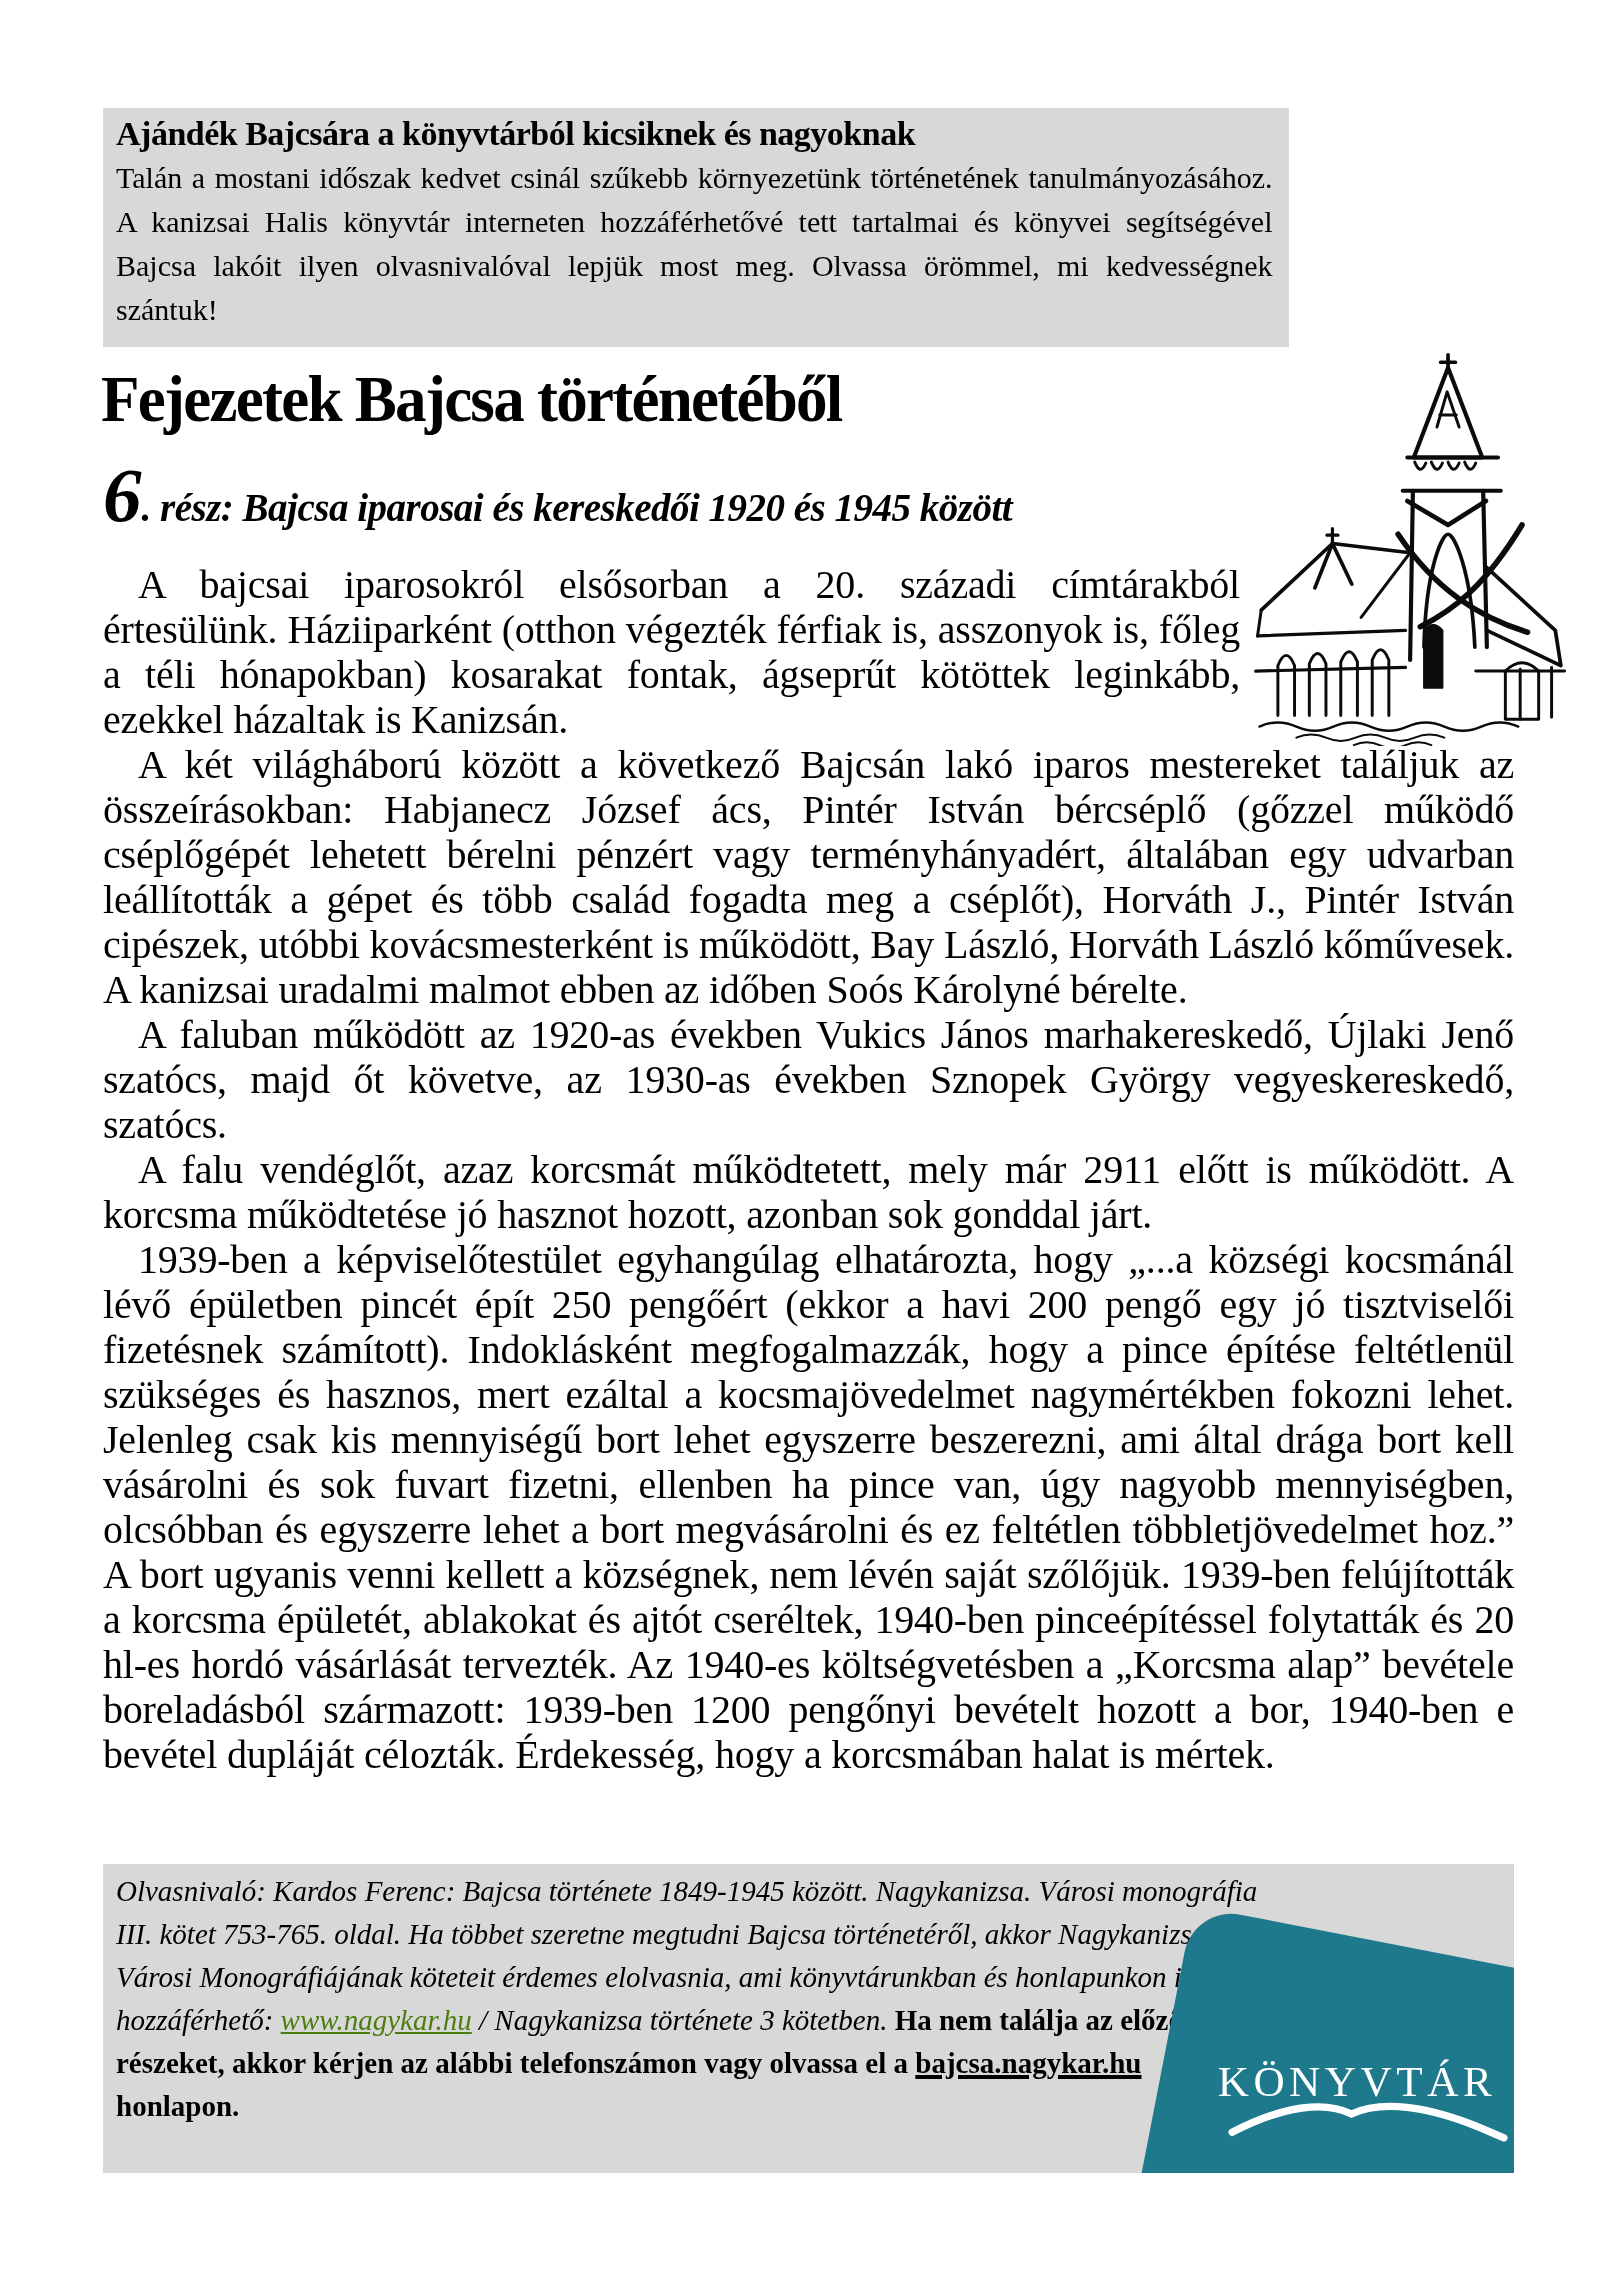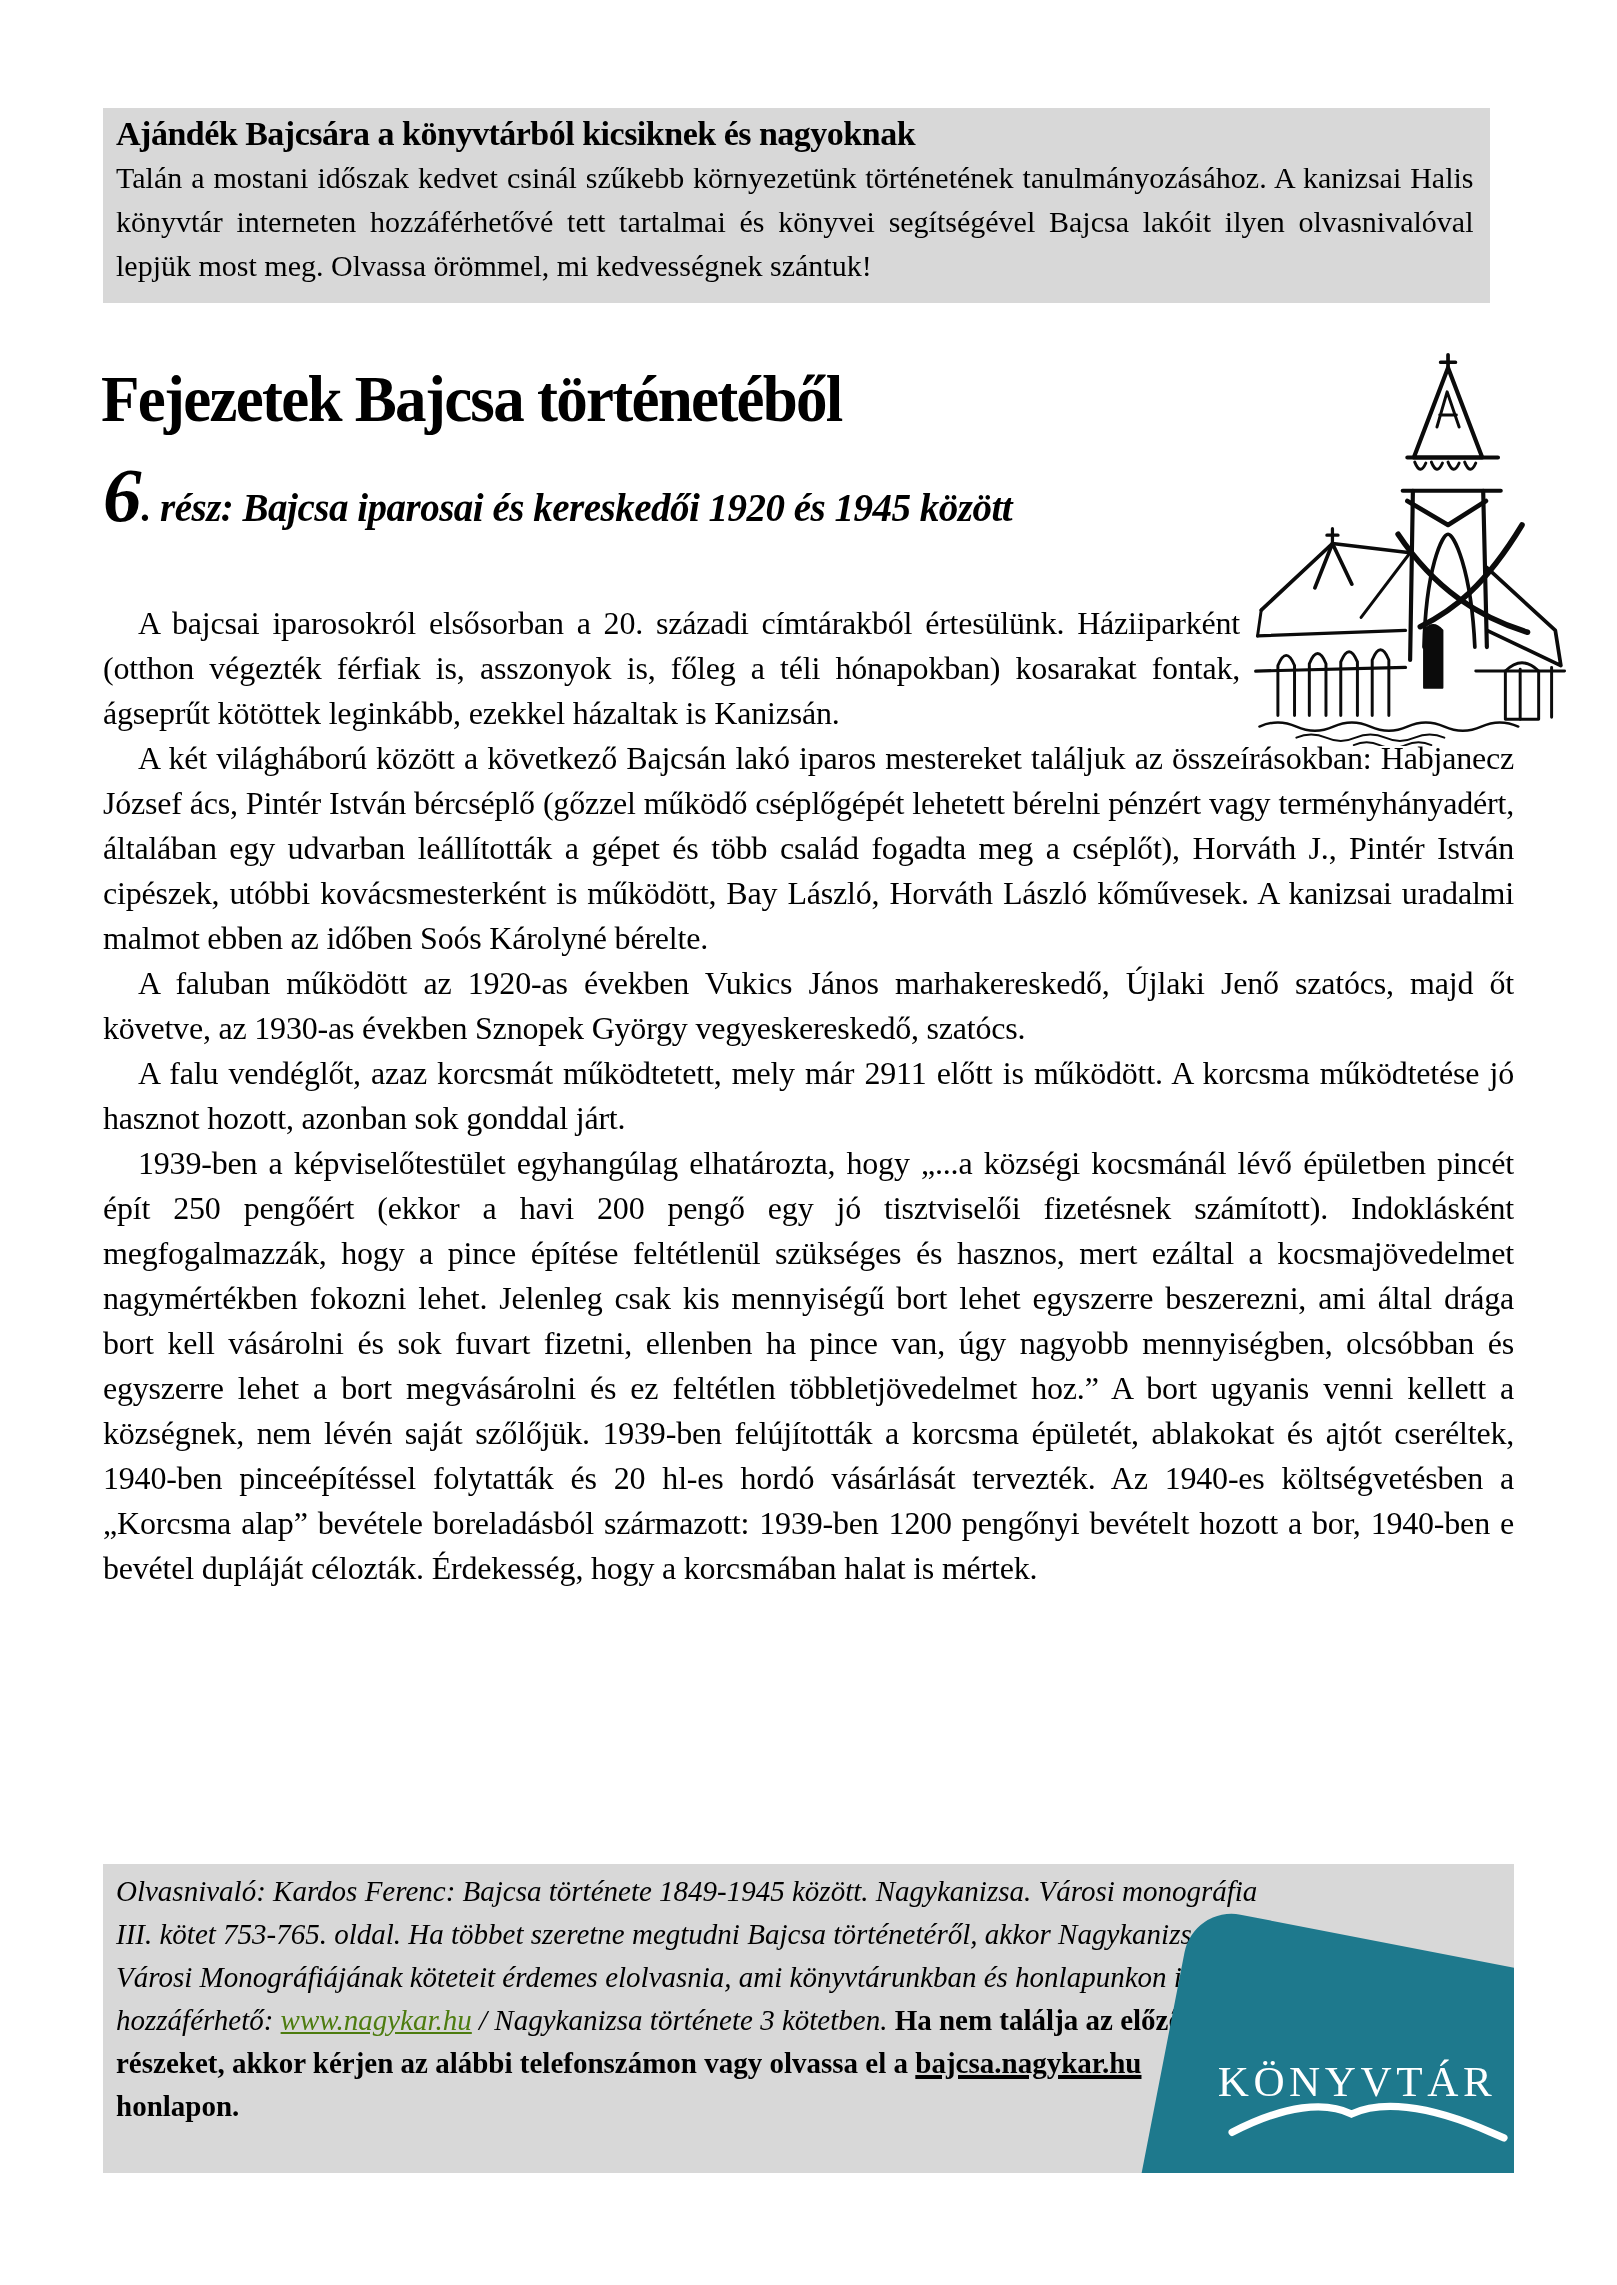--- a/index.html
+++ b/index.html
@@ -2,41 +2,41 @@
 <html lang="hu" style="font-size:14.7px"><head>
 <meta charset="utf-8">
 <style>
   html,body{margin:0;padding:0;background:#ffffff;}
   .page{
     position:relative;width:1617px;height:2286px;background:#ffffff;
     font-family:"Liberation Serif", serif;color:#000;overflow:hidden;
   }
   
   .header-box{
-    position:absolute;left:103px;top:108px;width:1387px;box-sizing:border-box;
+    position:absolute;left:103px;top:108px;width:1186px;box-sizing:border-box;
     background:#d8d8d8;padding:7.3px 16.5px 14.7px 13px;
   }
   .header-title{font-size:34px;font-weight:bold;margin:0 0 2.8px 0;letter-spacing:-0.5px;}
   .header-body{font-size:30px;line-height:44px;margin:0;text-align:justify;}
   
   .doc-title{
     position:absolute;left:101px;top:362px;margin:0;font-size:65px;font-weight:bold;
     letter-spacing:-1.8px;white-space:nowrap;transform:scaleX(0.97);transform-origin:left;
   }
   .subtitle{
     position:absolute;left:103px;top:457px;font-style:italic;font-weight:bold;white-space:nowrap;
   }
   .subtitle .num{font-size:77px;line-height:1;}
   .subtitle .rest{font-size:39px;letter-spacing:-0.5px;font-style:italic;}
   
   .church{position:absolute;left:1242px;top:353px;width:327px;height:393px;}
   
   .body-copy{
     position:absolute;left:103px;top:562px;width:1411px;
-    font-size:32px;line-height:45px;text-align:justify;margin-top:39px;
+    font-size:40px;line-height:45px;text-align:justify;
   }
   .body-copy p{margin:0;text-indent:35px;letter-spacing:-0.2px;}
   .body-copy p.narrow{width:1137px;}
   
   .footer-box{
     position:absolute;left:103px;top:1864px;width:1411px;height:309px;box-sizing:border-box;
     background:#d8d8d8;padding:5.5px 0 0 13px;overflow:hidden;
   }
   .logo-float{
     float:right;width:386px;height:299px;

